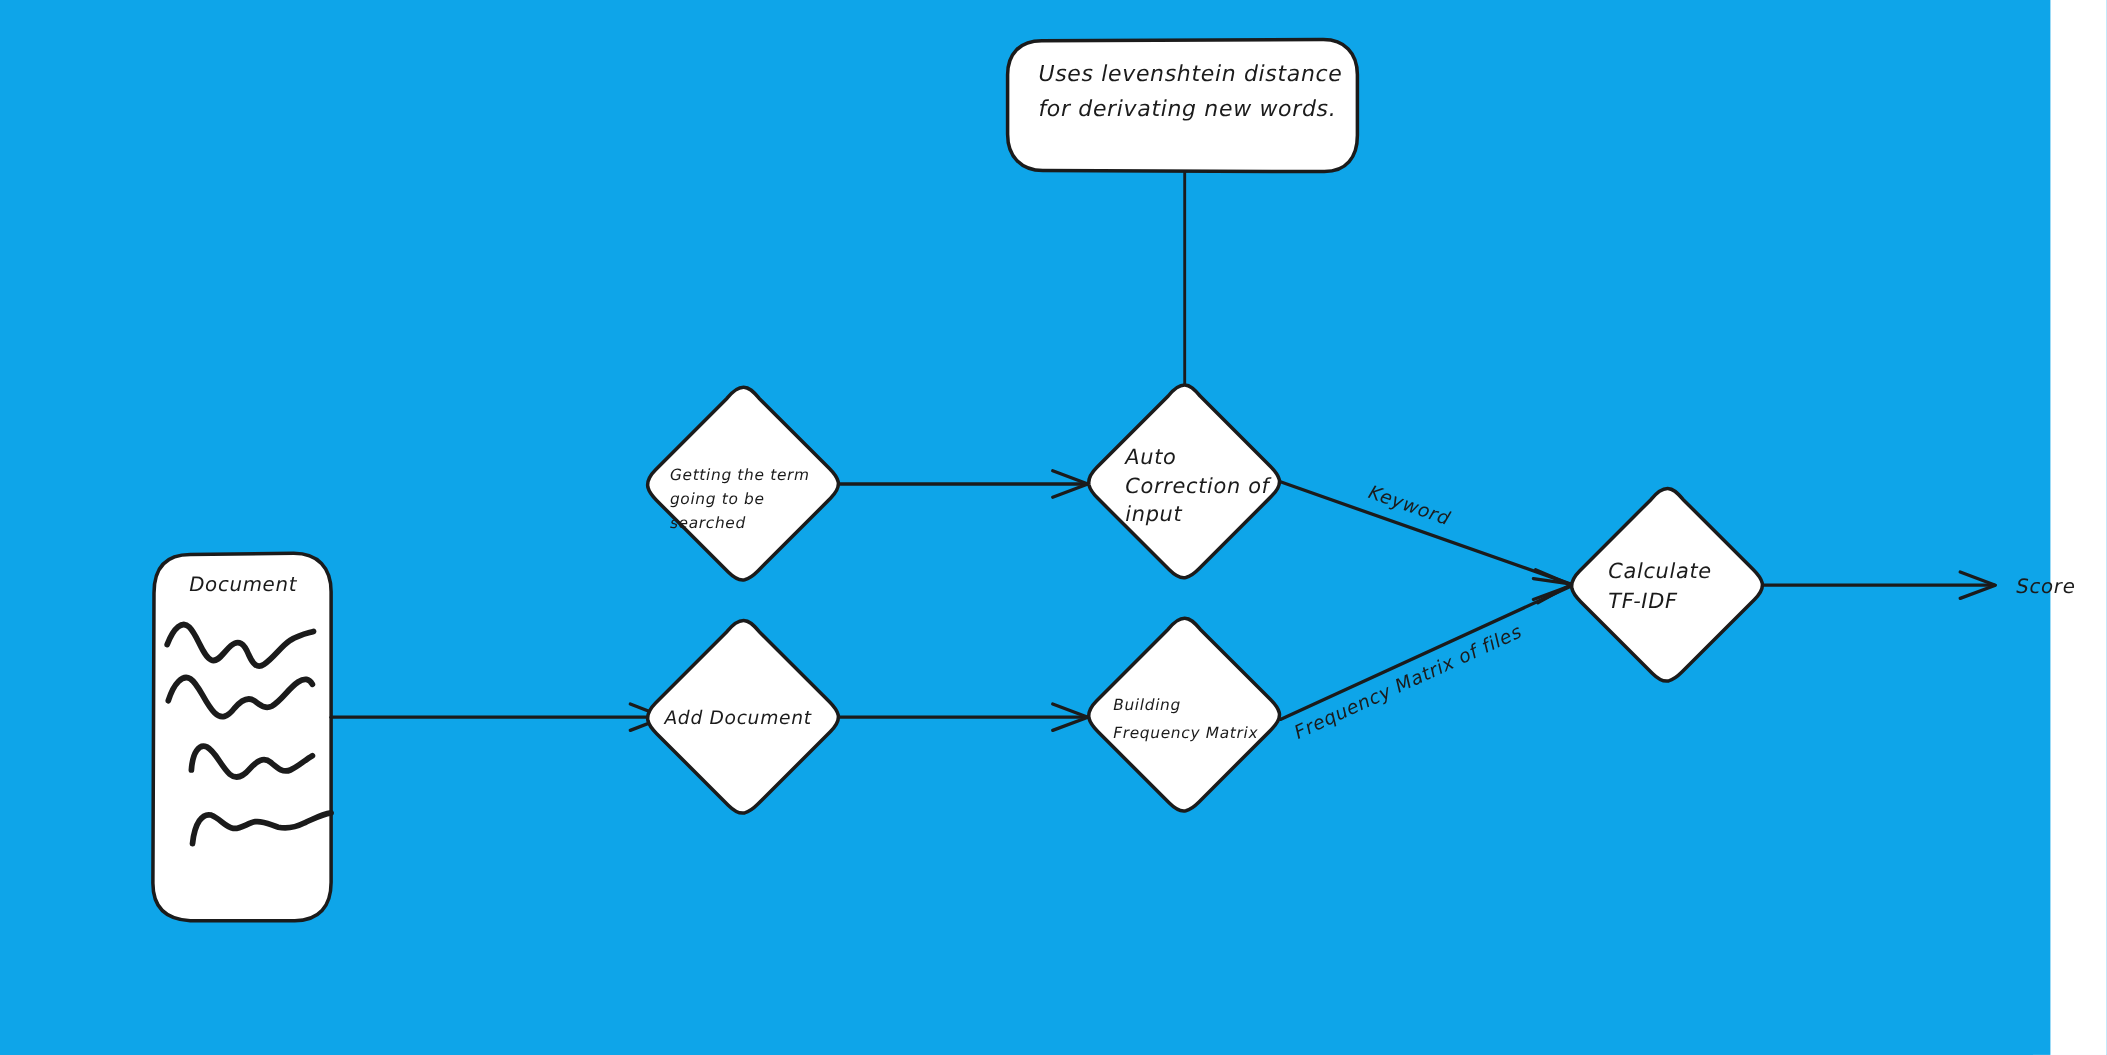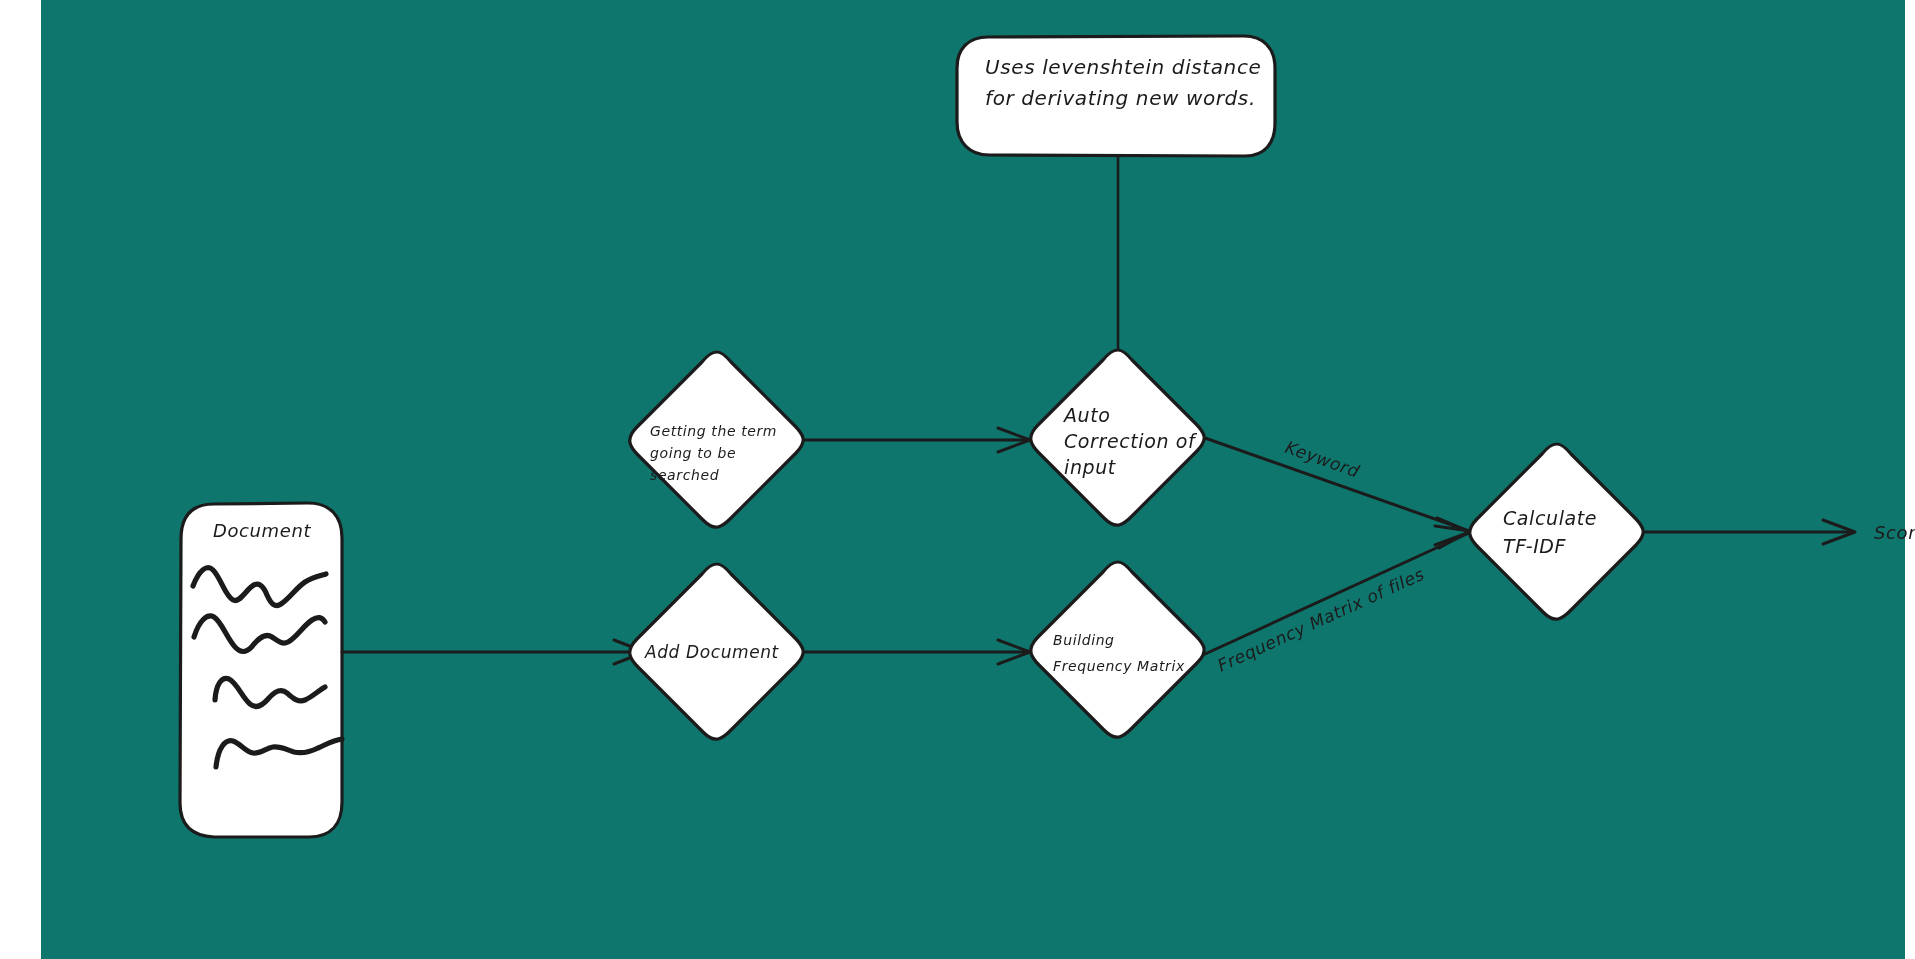--- a/index.html
+++ b/index.html
@@ -10,22 +10,21 @@
   body {
     width: 1915px;
     height: 959px;
     overflow: hidden;
     font-family: "DejaVu Sans", sans-serif;
   }
   #canvas-wrap {
     position: relative;
     width: 1864px;
     height: 959px;
-    background: #0f766e;
-    margin-left: 41px;
+    background: #0ea5e9;
   }
   svg#diagram {
     position: absolute;
     top: 0;
     left: 0;
     width: 1915px;
     height: 959px;
   }
   .shape-stroke {
     fill: #ffffff;

